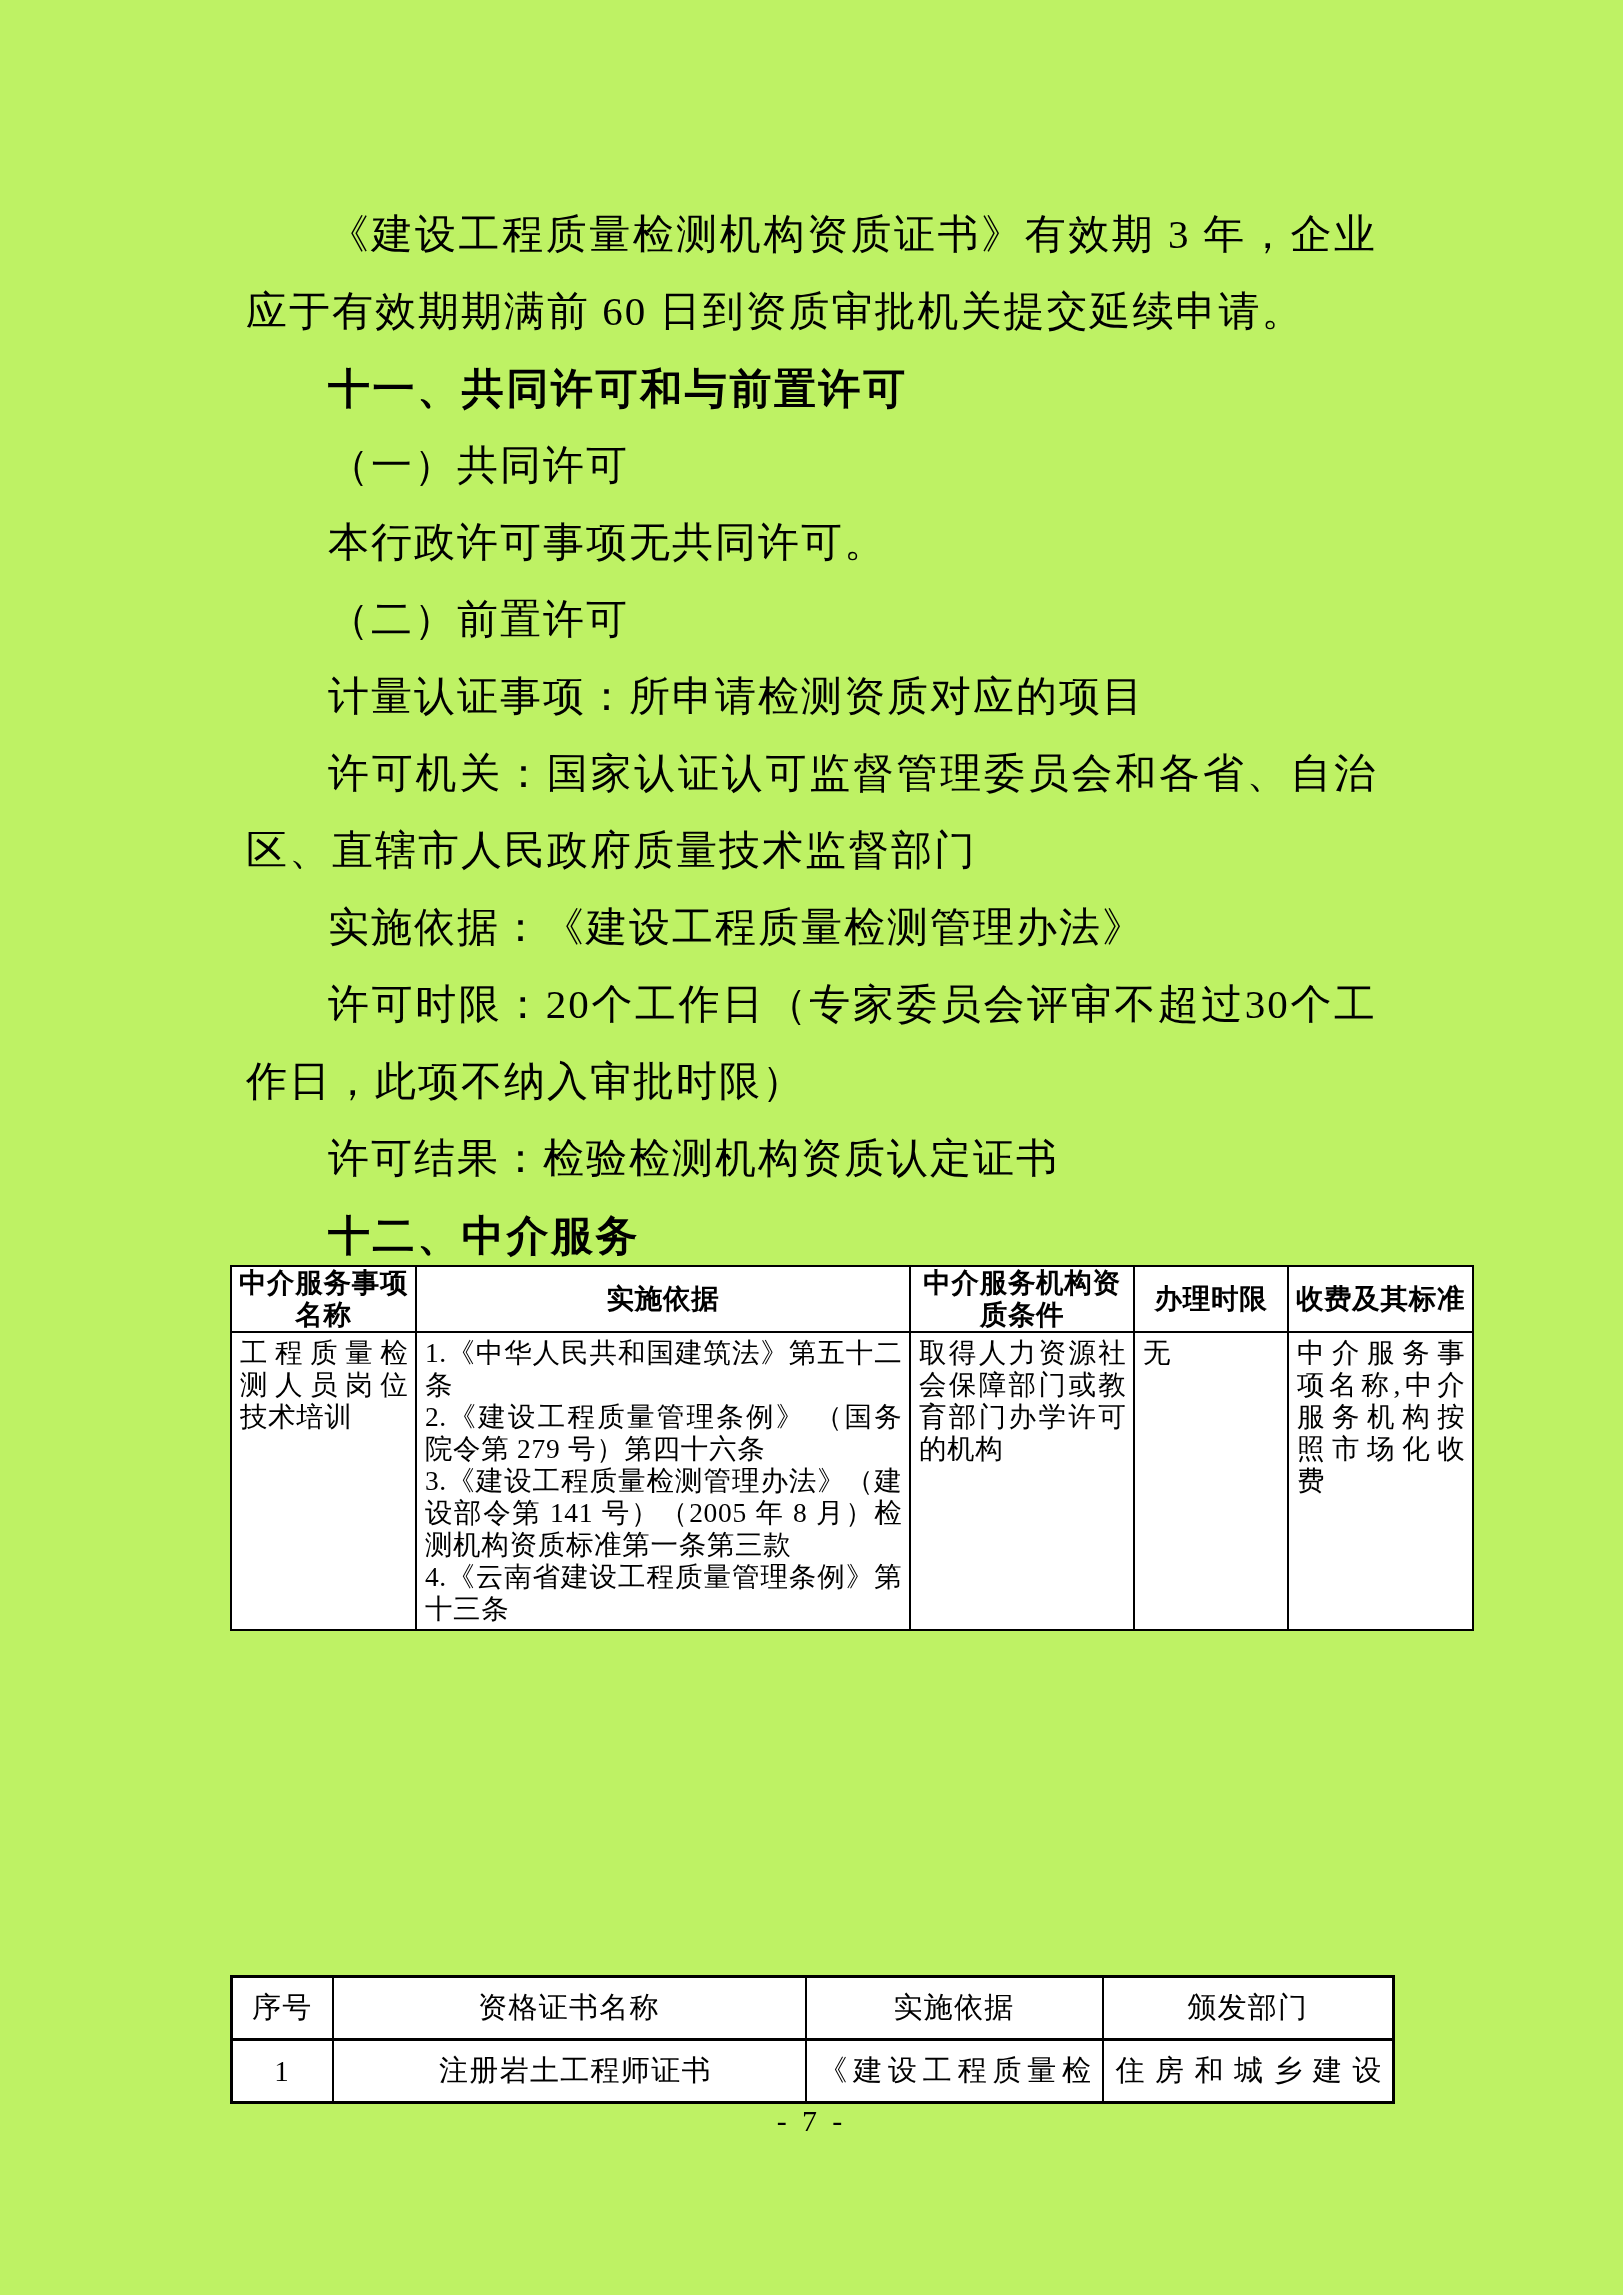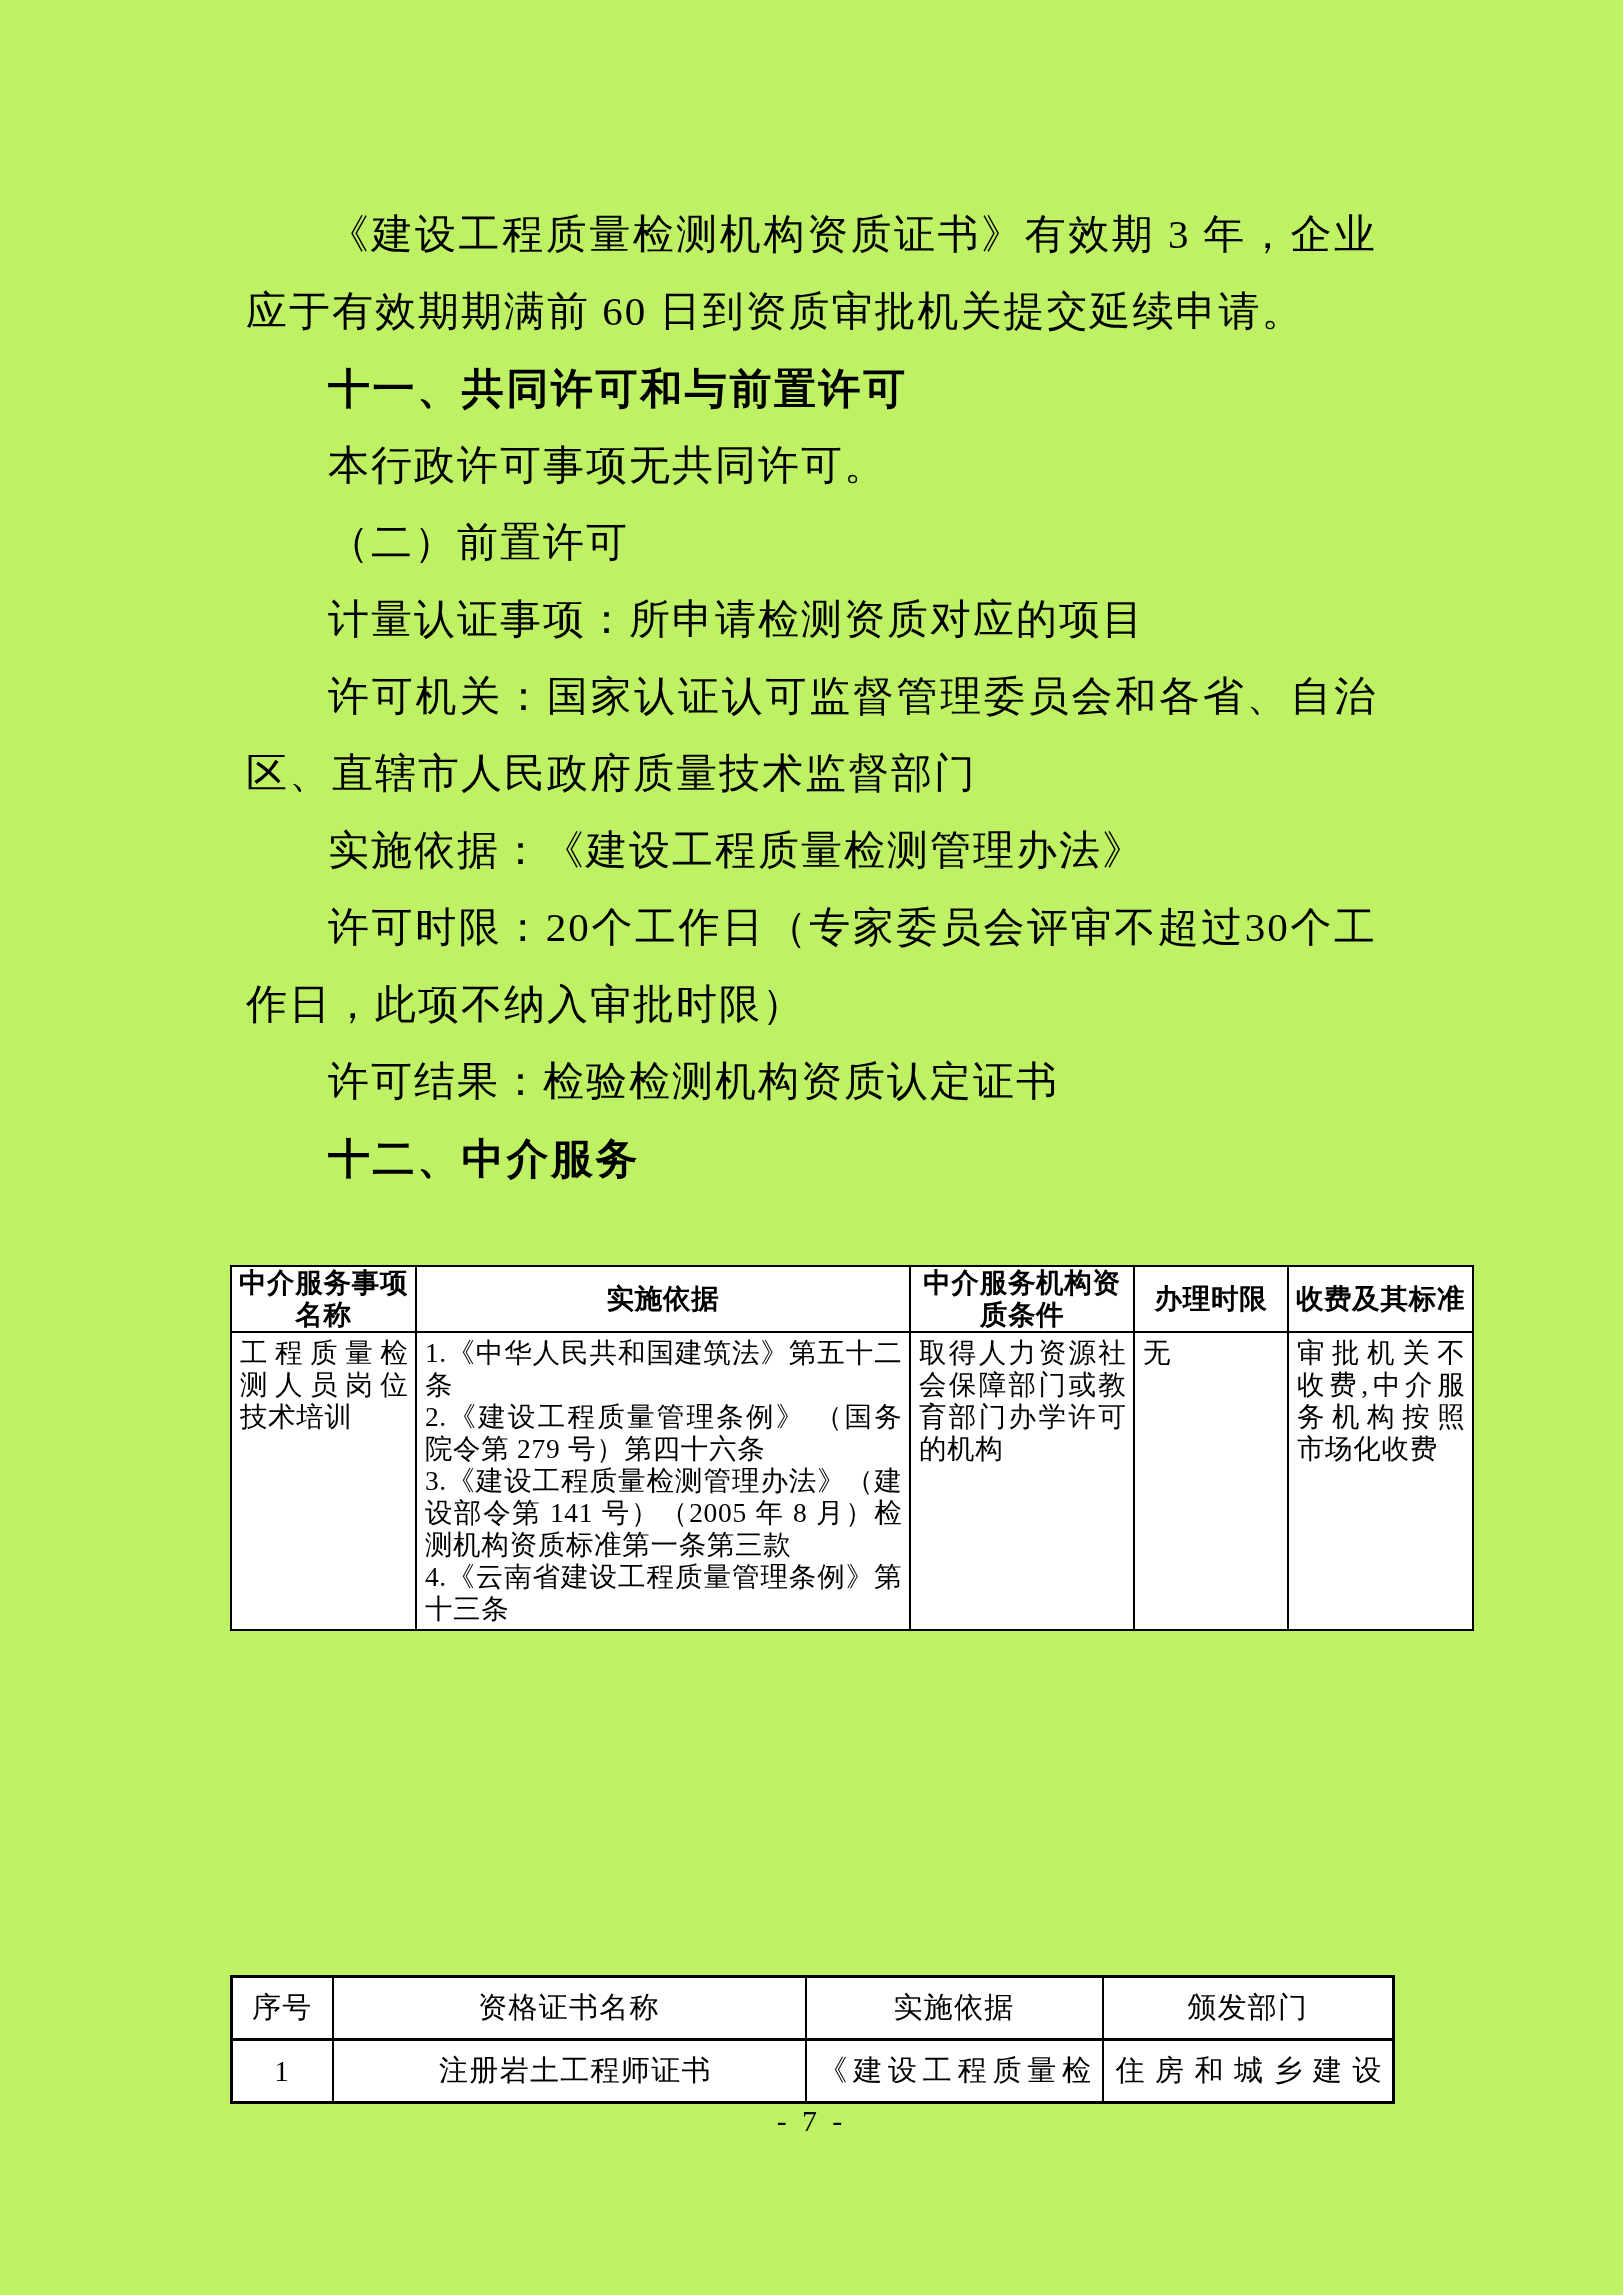--- a/index.html
+++ b/index.html
@@ -113,20 +113,21 @@
 </style>
 </head>
 <body>
 
 <div class="page">
 
   <div id="flow1" class="flow">
     <div class="line indent jfull">《建设工程质量检测机构资质证书》有效期 3 年，企业</div>
     <div class="line">应于有效期期满前 60 日到资质审批机关提交延续申请。</div>
     <div class="line h1">十一、共同许可和与前置许可</div>
+    <div class="line indent">（一）共同许可</div>
     <div class="line indent">本行政许可事项无共同许可。</div>
     <div class="line indent">（二）前置许可</div>
     <div class="line indent">计量认证事项：所申请检测资质对应的项目</div>
     <div class="line indent jfull">许可机关：国家认证认可监督管理委员会和各省、自治</div>
     <div class="line">区、直辖市人民政府质量技术监督部门</div>
     <div class="line indent">实施依据：《建设工程质量检测管理办法》</div>
     <div class="line indent jfull">许可时限：20个工作日（专家委员会评审不超过30个工</div>
     <div class="line">作日，此项不纳入审批时限）</div>
     <div class="line indent">许可结果：检验检测机构资质认定证书</div>
     <div class="line h1">十二、中介服务</div>
@@ -151,21 +152,21 @@
     <tr class="bodyrow">
       <td class="just">工程质量检测人员岗位技术培训</td>
       <td>
         <div class="just">1.《中华人民共和国建筑法》第五十二条</div>
         <div class="just">2.《建设工程质量管理条例》 （国务院令第 279 号）第四十六条</div>
         <div class="just">3.《建设工程质量检测管理办法》（建设部令第 141 号）（2005 年 8 月）检测机构资质标准第一条第三款</div>
         <div class="just">4.《云南省建设工程质量管理条例》第十三条</div>
       </td>
       <td class="just">取得人力资源社会保障部门或教育部门办学许可的机构</td>
       <td>无</td>
-      <td class="just">审批机关不收费,中介服务机构按照市场化收费</td>
+      <td class="just">中介服务事项名称,中介服务机构按照市场化收费</td>
     </tr>
   </tbody>
     </table>
 
 
   <table id="table2">
     <colgroup>
       <col style="width:101px">
       <col style="width:473px">
       <col style="width:297px">

